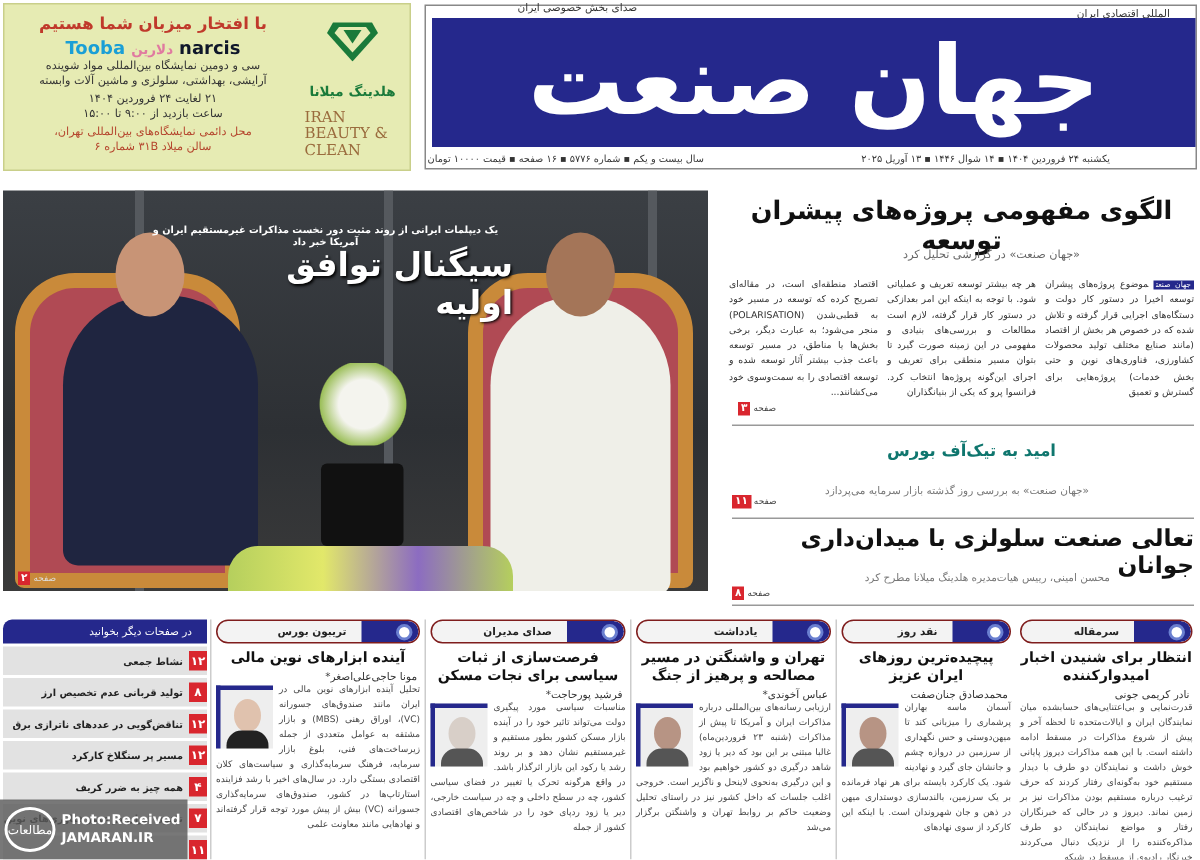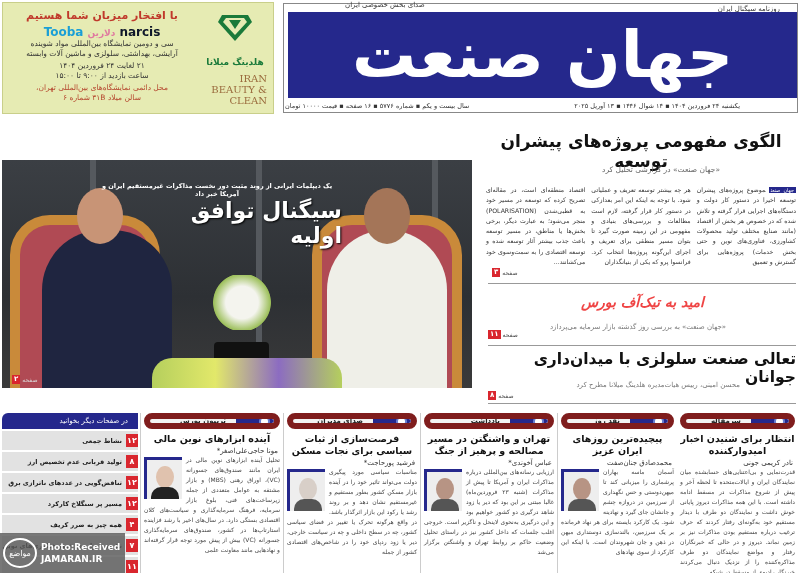--- a/index.html
+++ b/index.html
@@ -27,21 +27,21 @@
   .ad .diamond {
     width: 34px; height: 30px; margin: 0 auto;
     position: relative;
   }
   .ad .diamond svg { width: 34px; height: 30px; }
   .ad .brand-name {
     font-size: 9px; font-weight: bold; color: #1a7a3a; margin-top: 16px;
   }
   .ad .expo {
     font-family: "DejaVu Serif", serif; font-size: 10px; color: #9a6b3d;
-    line-height: 11px; margin-top: 6px; direction: ltr; text-align: right;
+    line-height: 11px; margin-top: 6px; direction: ltr; text-align: left;
   }
   .ad .content {
     position: absolute; right: 76px; top: 6px; width: 190px; text-align: center;
   }
   .ad .headline { font-size: 11px; font-weight: bold; color: #c0392b; }
   .ad .logos { direction: ltr; margin-top: 3px; font-size: 12px; font-weight: bold; }
   .ad .logos .l1 { color: #1a9fd6; }
   .ad .logos .l2 { color: #e07aa0; font-size: 9px; margin: 0 4px; }
   .ad .logos .l3 { color: #0f172a; }
   .ad .line { font-size: 7.5px; color: #333; line-height: 9.5px; }
@@ -70,24 +70,23 @@
   }
   .dateline {
     right: 60px; top: 102px; font-size: 6.5px; color: #333;
   }
   .issueline {
     left: 285px; top: 102px; font-size: 6.5px; color: #333;
   }
 
   
   .photo {
-    left: 2px; top: 127px; width: 470px; height: 228px;
+    left: 2px; top: 127px; width: 470px; height: 267px;
     background: linear-gradient(180deg, #3b3f44 0%, #2d3034 60%, #3a3a3a 100%);
     overflow: hidden;
-    margin-top: 33px;
   }
   .photo .pillar { position: absolute; top: 0; width: 6px; height: 100%; background: #55595e; }
   .photo .chair {
     position: absolute; top: 55px; width: 150px; height: 210px;
     background: #b04a54;
     border: 10px solid #c98a3a; border-radius: 40px 40px 6px 6px;
   }
   .photo .person {
     position: absolute; border-radius: 60px 60px 10px 10px;
   }
@@ -142,21 +141,21 @@
   .col {
     flex: 1; font-size: 6.2px; line-height: 10.3px; color: #333; text-align: justify;
   }
   .col .tag {
     background: #25288c; color: #fff; font-size: 5px; padding: 0 2px; margin-left: 3px;
   }
   .lead-badge { left: 492px; top: 268px; }
   .rule { height: 1px; background: #999; }
 
   .story2-title {
-    right: 96px; top: 294px; font-size: 14px; font-weight: bold; color: #ef4444; font-style: italic;
+    right: 96px; top: 294px; font-size: 11px; font-weight: bold; color: #0f766e;
   }
   .story2-sub {
     right: 74px; top: 323px; font-size: 7px; color: #777;
   }
   .story2-badge { left: 488px; top: 330px; }
   .story3-title {
     right: 4px; top: 350px; width: 310px; text-align: right;
     font-size: 15.5px; font-weight: bold; color: #111;
   }
   .story3-sub {
@@ -165,21 +164,21 @@
   .story3-badge { left: 488px; top: 391px; }
 
   
   .bottom { left: 0; top: 413px; width: 800px; height: 160px; }
   .section {
     position: absolute; top: 0; height: 160px; padding: 0 3px;
     border-left: 1px solid #ccc;
   }
   .sec-head {
     height: 16px; display: flex; align-items: center; direction: rtl;
-    border: 6px solid #7f1d1d; border-radius: 8px; overflow: hidden;
+    border: 1px solid #7f1d1d; border-radius: 8px; overflow: hidden;
     background: #f3f3f3;
   }
   .sec-head .icon-pill {
     width: 38px; height: 100%; background: #25288c;
     border-radius: 0 8px 8px 0;
     display: flex; align-items: center; justify-content: flex-start; padding-right: 4px;
   }
   .sec-head .icon-pill .ic {
     width: 11px; height: 11px; border-radius: 50%;
     background: #fff; border: 2px solid #6a7fd0;
@@ -262,21 +261,21 @@
     <div class="line">آرایشی، بهداشتی، سلولزی و ماشین آلات وابسته</div>
     <div class="line" style="margin-top:3px">۲۱ لغایت ۲۴ فروردین ۱۴۰۴</div>
     <div class="line">ساعت بازدید از ۹:۰۰ تا ۱۵:۰۰</div>
     <div class="line red" style="margin-top:3px">محل دائمی نمایشگاه‌های بین‌المللی تهران،</div>
     <div class="line red">سالن میلاد ۳۱B شماره ۶</div>
   </div>
 </div>
 
 <div class="abs mast-frame"></div>
 <div class="abs tagline">صدای بخش خصوصی ایران</div>
-<div class="abs daily">روزنامه سیگنال ایران</div>
+<div class="abs daily">المللی اقتصادی ایران</div>
 <div class="abs mast">
   <span class="mast-title">جهان صنعت</span>
 </div>
 <div class="abs dateline">یکشنبه ۲۴ فروردین ۱۴۰۴ ▪ ۱۴ شوال ۱۴۴۶ ▪ ۱۳ آوریل ۲۰۲۵</div>
 <div class="abs issueline">سال بیست و یکم ▪ شماره ۵۷۷۶ ▪ ۱۶ صفحه ▪ قیمت ۱۰۰۰۰ تومان</div>
 
 <div class="abs photo">
   <div class="pillar" style="left:88px"></div>
   <div class="pillar" style="left:254px"></div>
   <div class="pillar" style="left:430px"></div>
@@ -431,18 +430,18 @@
       <span class="num">۷</span>
       <span>تکنوی ایران در عصر فناوری‌های نوین</span>
     </div>
   <div class="ritem">
       <span class="num">۱۱</span>
       <span></span>
     </div>
 </div>
 
 <div class="abs watermark">
-  <div class="wm-logo">مواضع</div>
+  <div class="wm-logo">مطالعات</div>
   <div>
     <div class="wm-text">Photo:Received</div>
     <div class="wm-text">JAMARAN.IR</div>
   </div>
 </div>
 
 </body></html>

